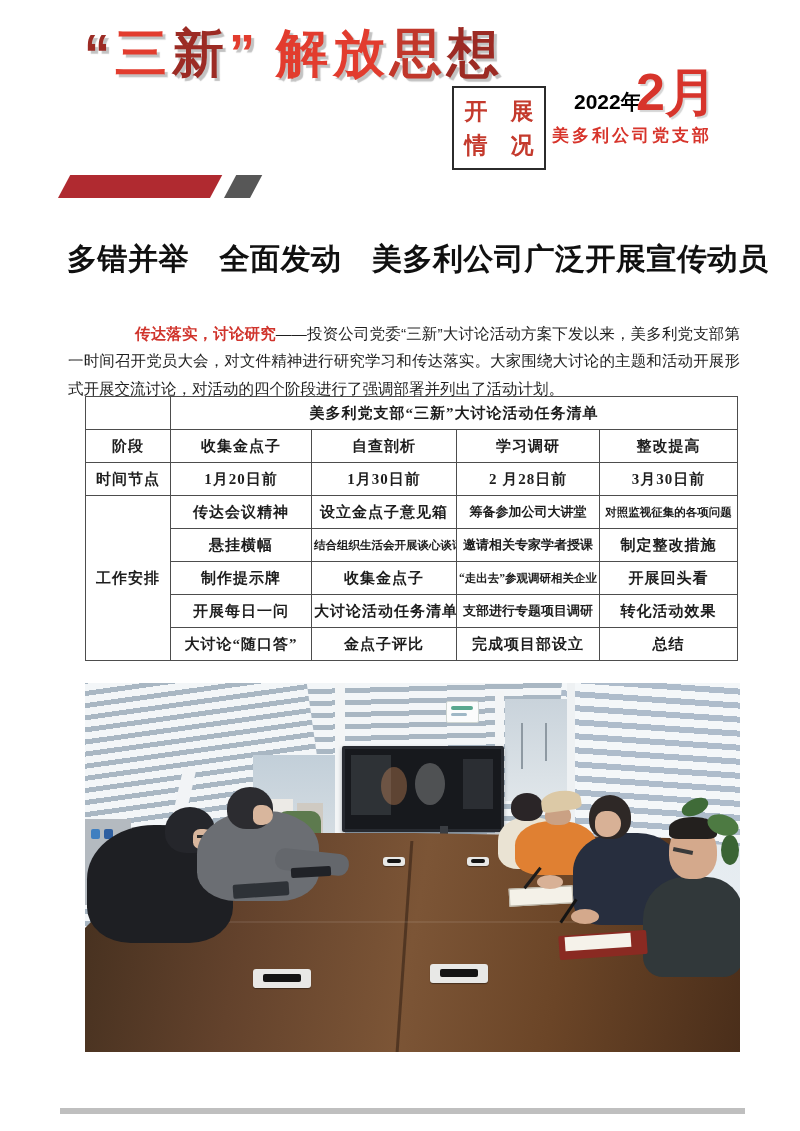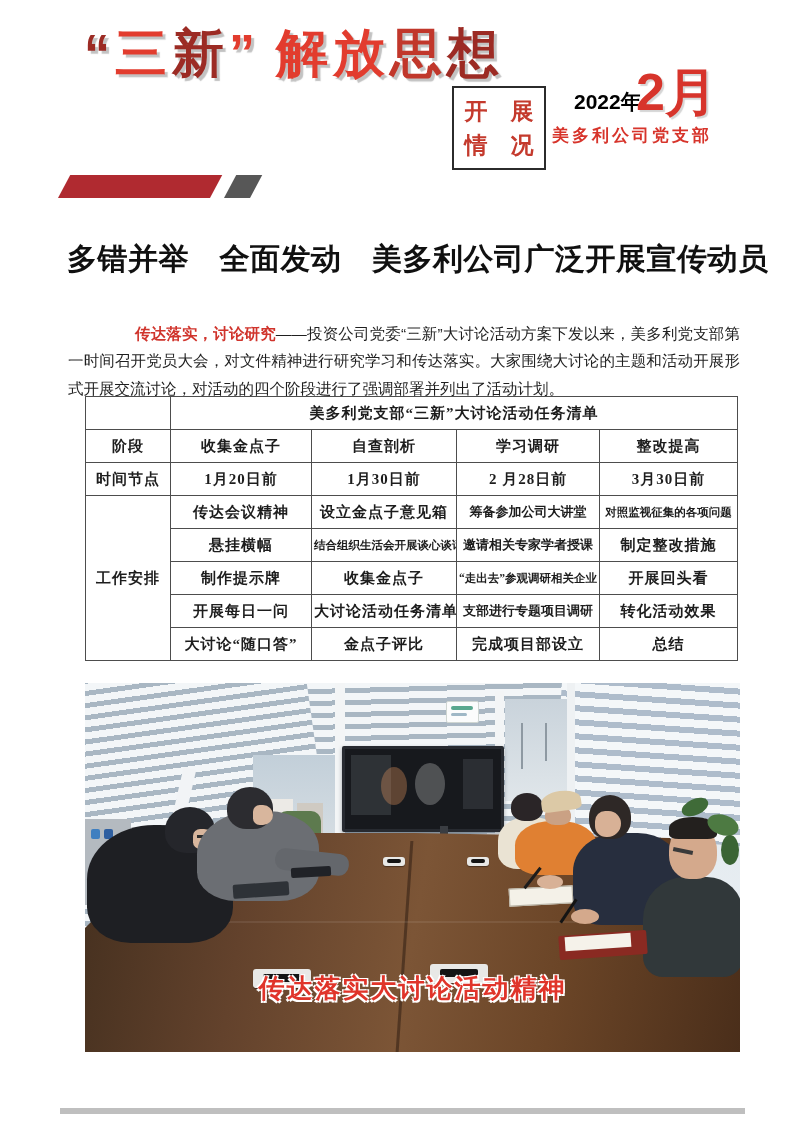--- a/index.html
+++ b/index.html
@@ -319,17 +319,16 @@
     <div class="rn-pen"></div>
     <div class="rn-hand"></div>
     <div class="rr-book"></div>
     <div class="rr-page"></div>
     <div class="rr-pen"></div>
     <div class="rr-hand"></div>
     <div class="plant1"></div>
     <div class="plant2"></div>
     <div class="plant3"></div>
 
-    <div class="photo-caption">传达落实大讨论活动精神</div>
   </div>
 
   <div class="footer-bar"></div>
 </div>
 
 </body></html>

